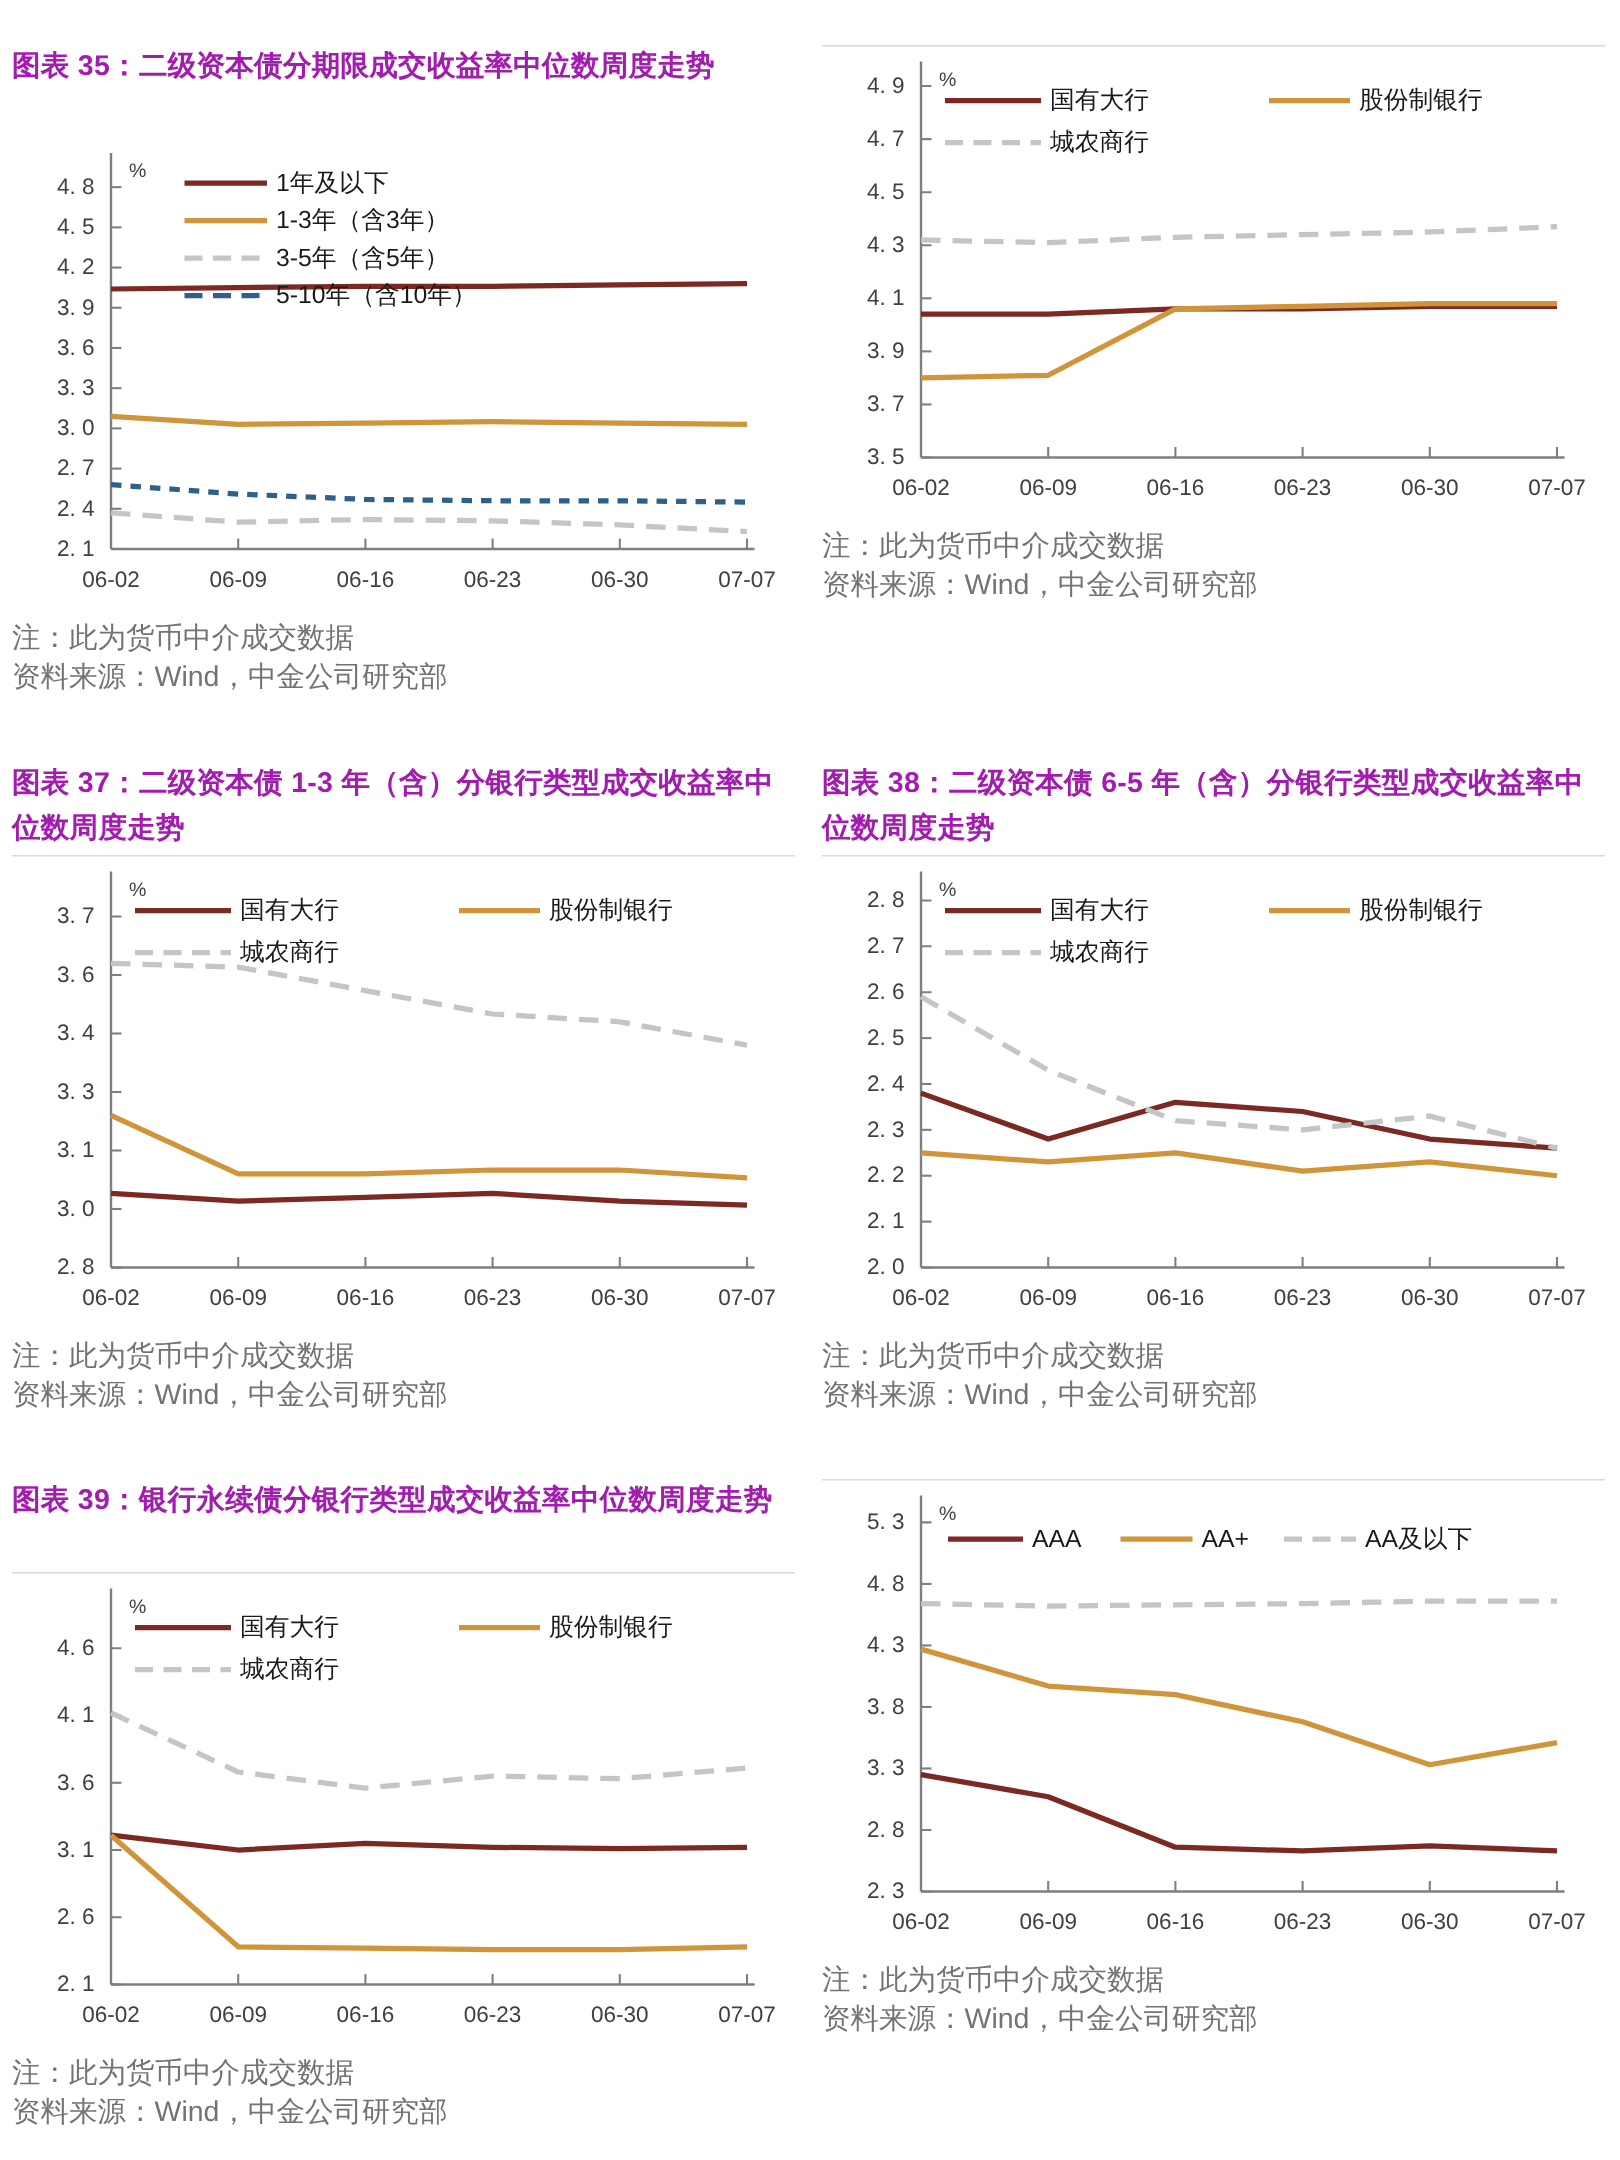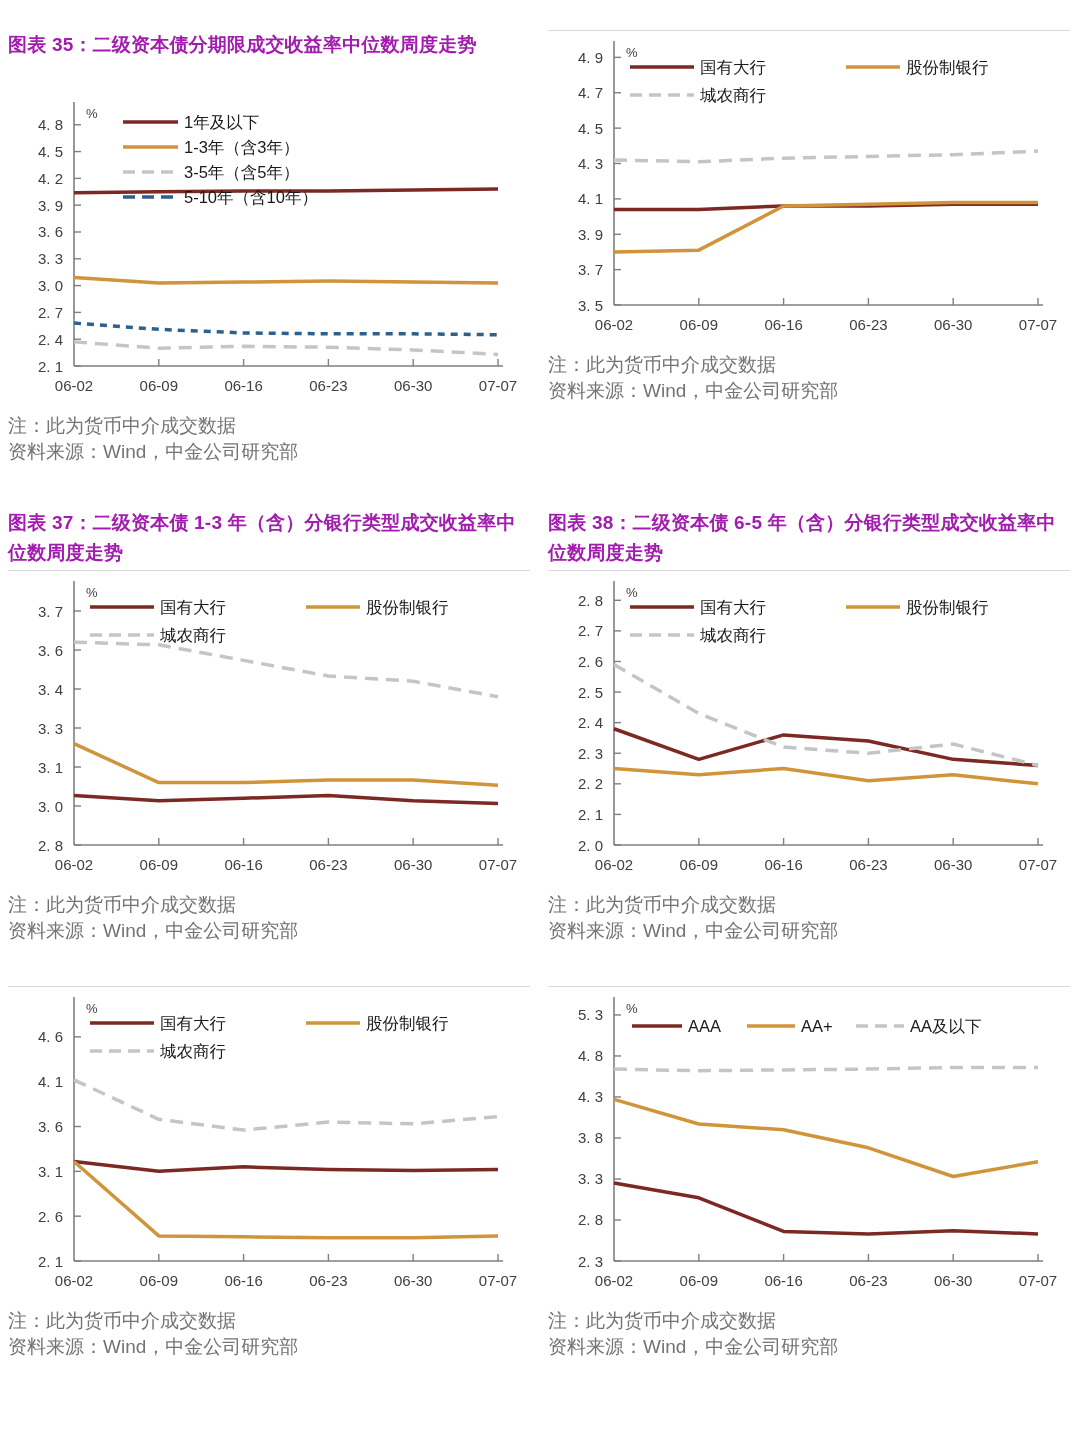--- a/index.html
+++ b/index.html
@@ -260,20 +260,23 @@
           <g>
             <line x1="82" y1="62" x2="146" y2="62" stroke="#C5C5C5" stroke-width="3.5" stroke-dasharray="12 7"></line>
             <text x="152" y="62" dominant-baseline="central" font-size="16.5" fill="#1A1A1A">城农商行</text>
           </g>
         </svg></div>
     <p class="note first">注：此为货币中介成交数据</p>
     <p class="note">资料来源：Wind，中金公司研究部</p>
   </section>
 
   <section class="figure">
+    <div class="title-area">
+      <h2 class="fig-title">图表 39：银行永续债分银行类型成交收益率中位数周度走势</h2>
+    </div>
     <div class="divider"></div>
     <div class="chart-canvas"><svg width="520" height="314" viewBox="0 0 520 314">
           <line x1="66" y1="8" x2="66" y2="272" stroke="#7F7F7F" stroke-width="1.6"></line>
           <line x1="66" y1="272" x2="495" y2="272" stroke="#7F7F7F" stroke-width="1.6"></line>
           <line x1="66" y1="272" x2="73" y2="272" stroke="#7F7F7F" stroke-width="1.4"></line>
           <text x="55" y="272" text-anchor="end" dominant-baseline="central" font-size="15" fill="#404040">2. 1</text>
           <line x1="66" y1="227.17241379310346" x2="73" y2="227.17241379310346" stroke="#7F7F7F" stroke-width="1.4"></line>
           <text x="55" y="227.17241379310346" text-anchor="end" dominant-baseline="central" font-size="15" fill="#404040">2. 6</text>
           <line x1="66" y1="182.3448275862069" x2="73" y2="182.3448275862069" stroke="#7F7F7F" stroke-width="1.4"></line>
           <text x="55" y="182.3448275862069" text-anchor="end" dominant-baseline="central" font-size="15" fill="#404040">3. 1</text>

